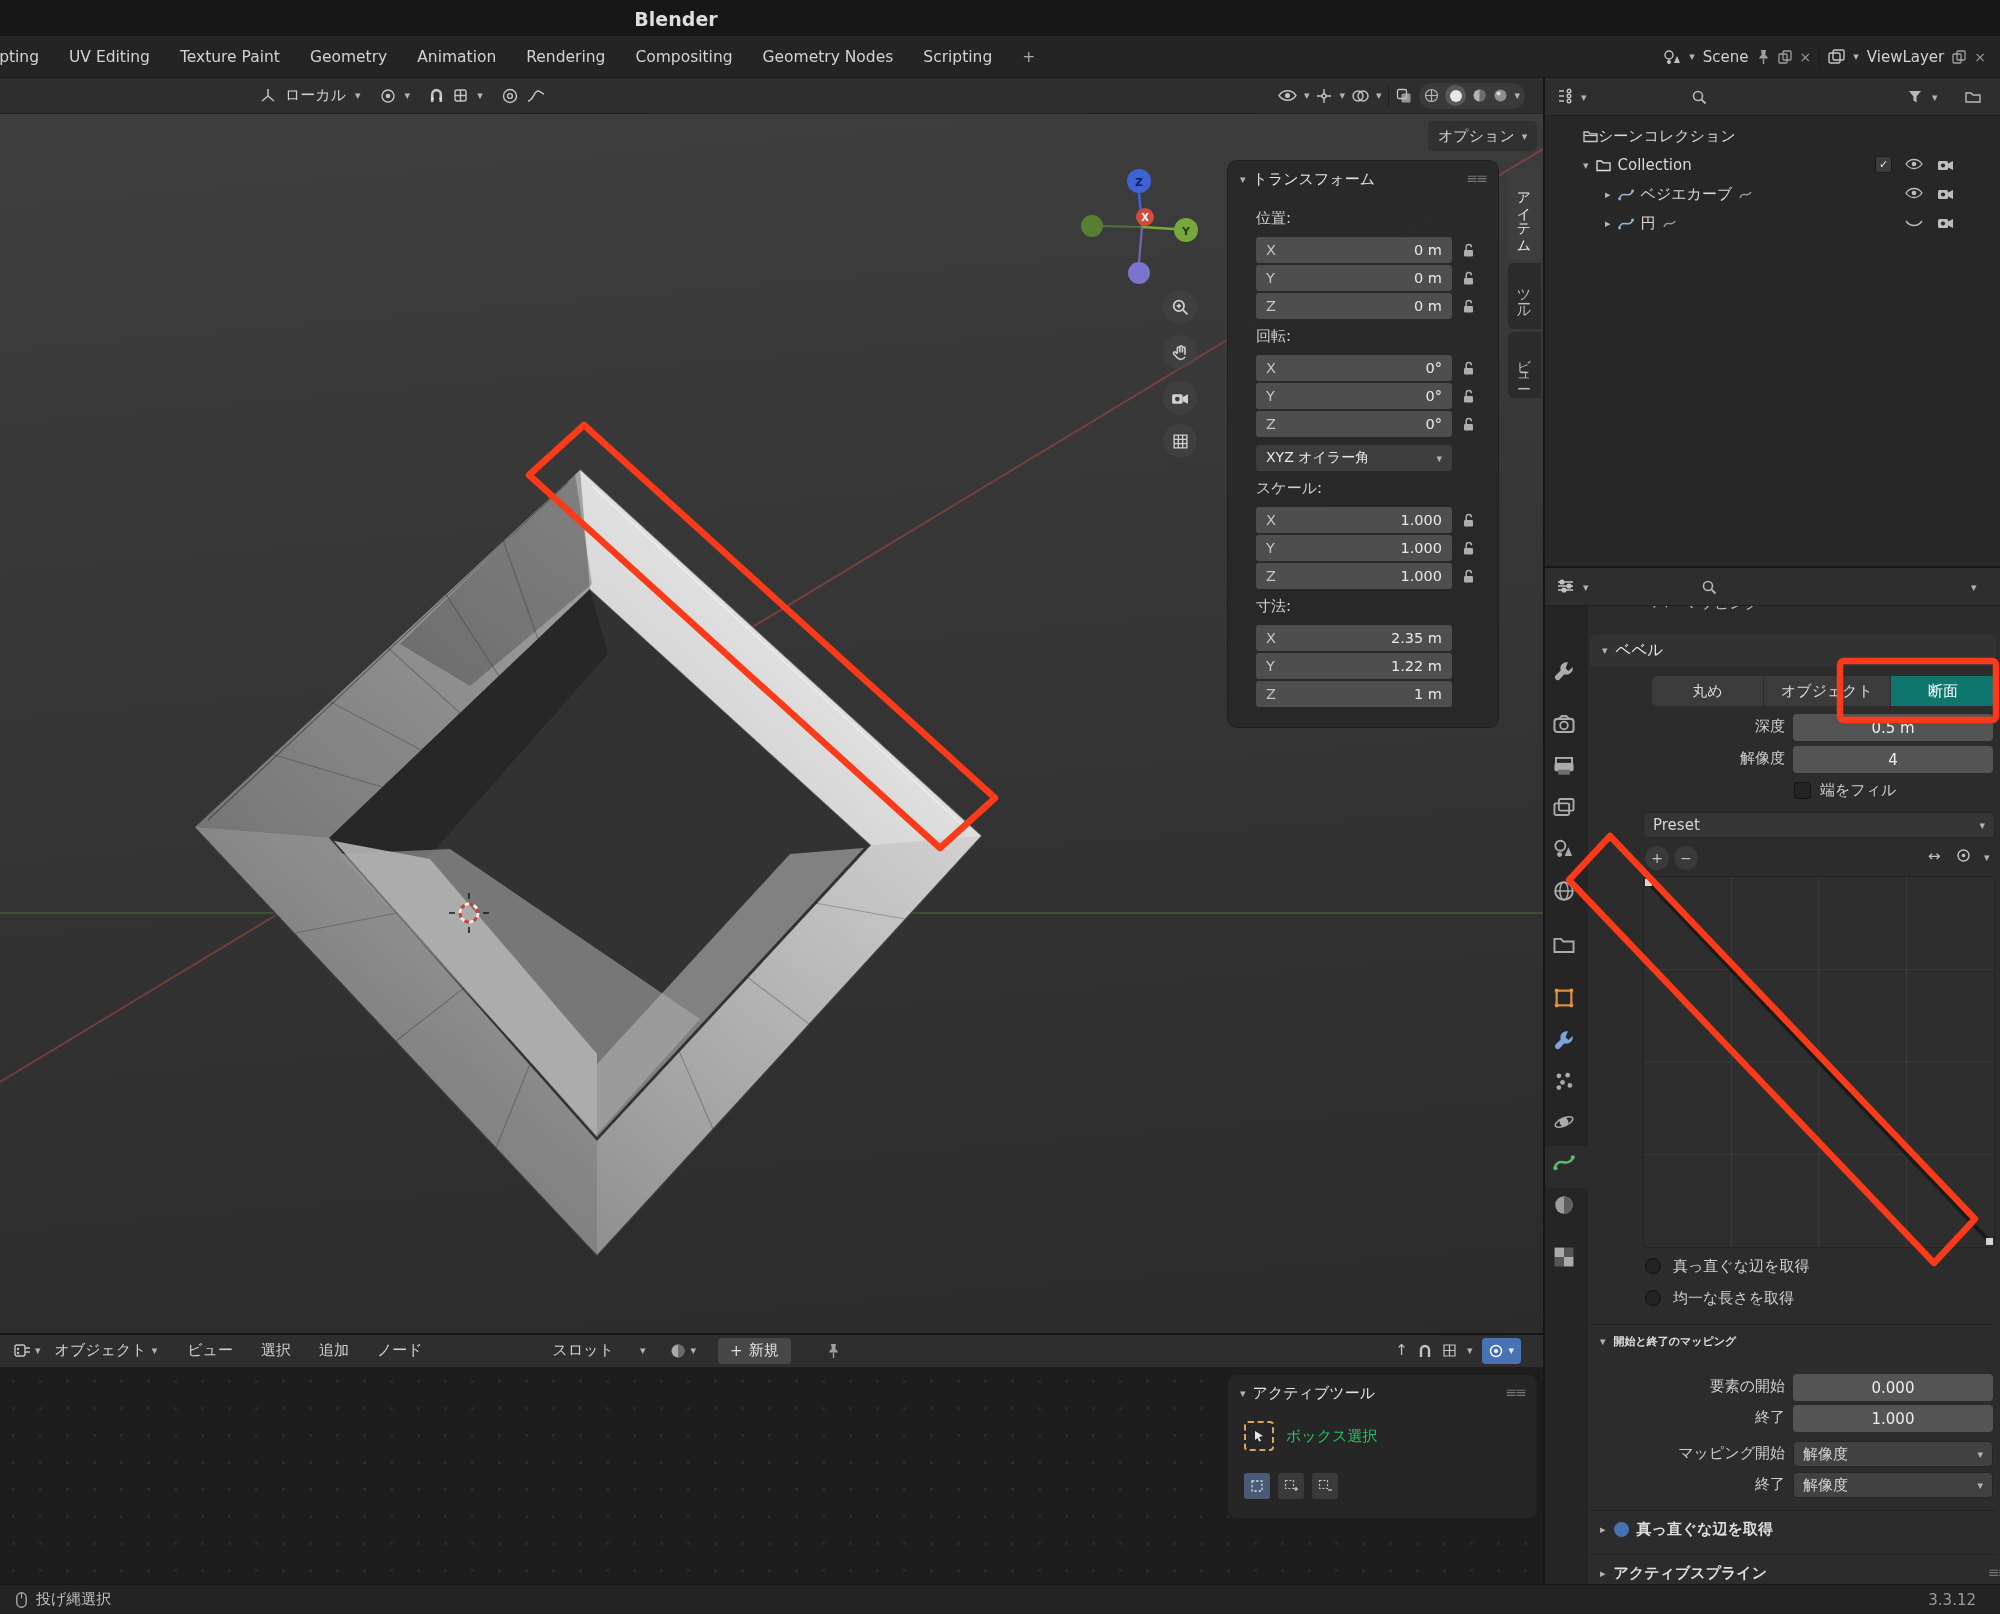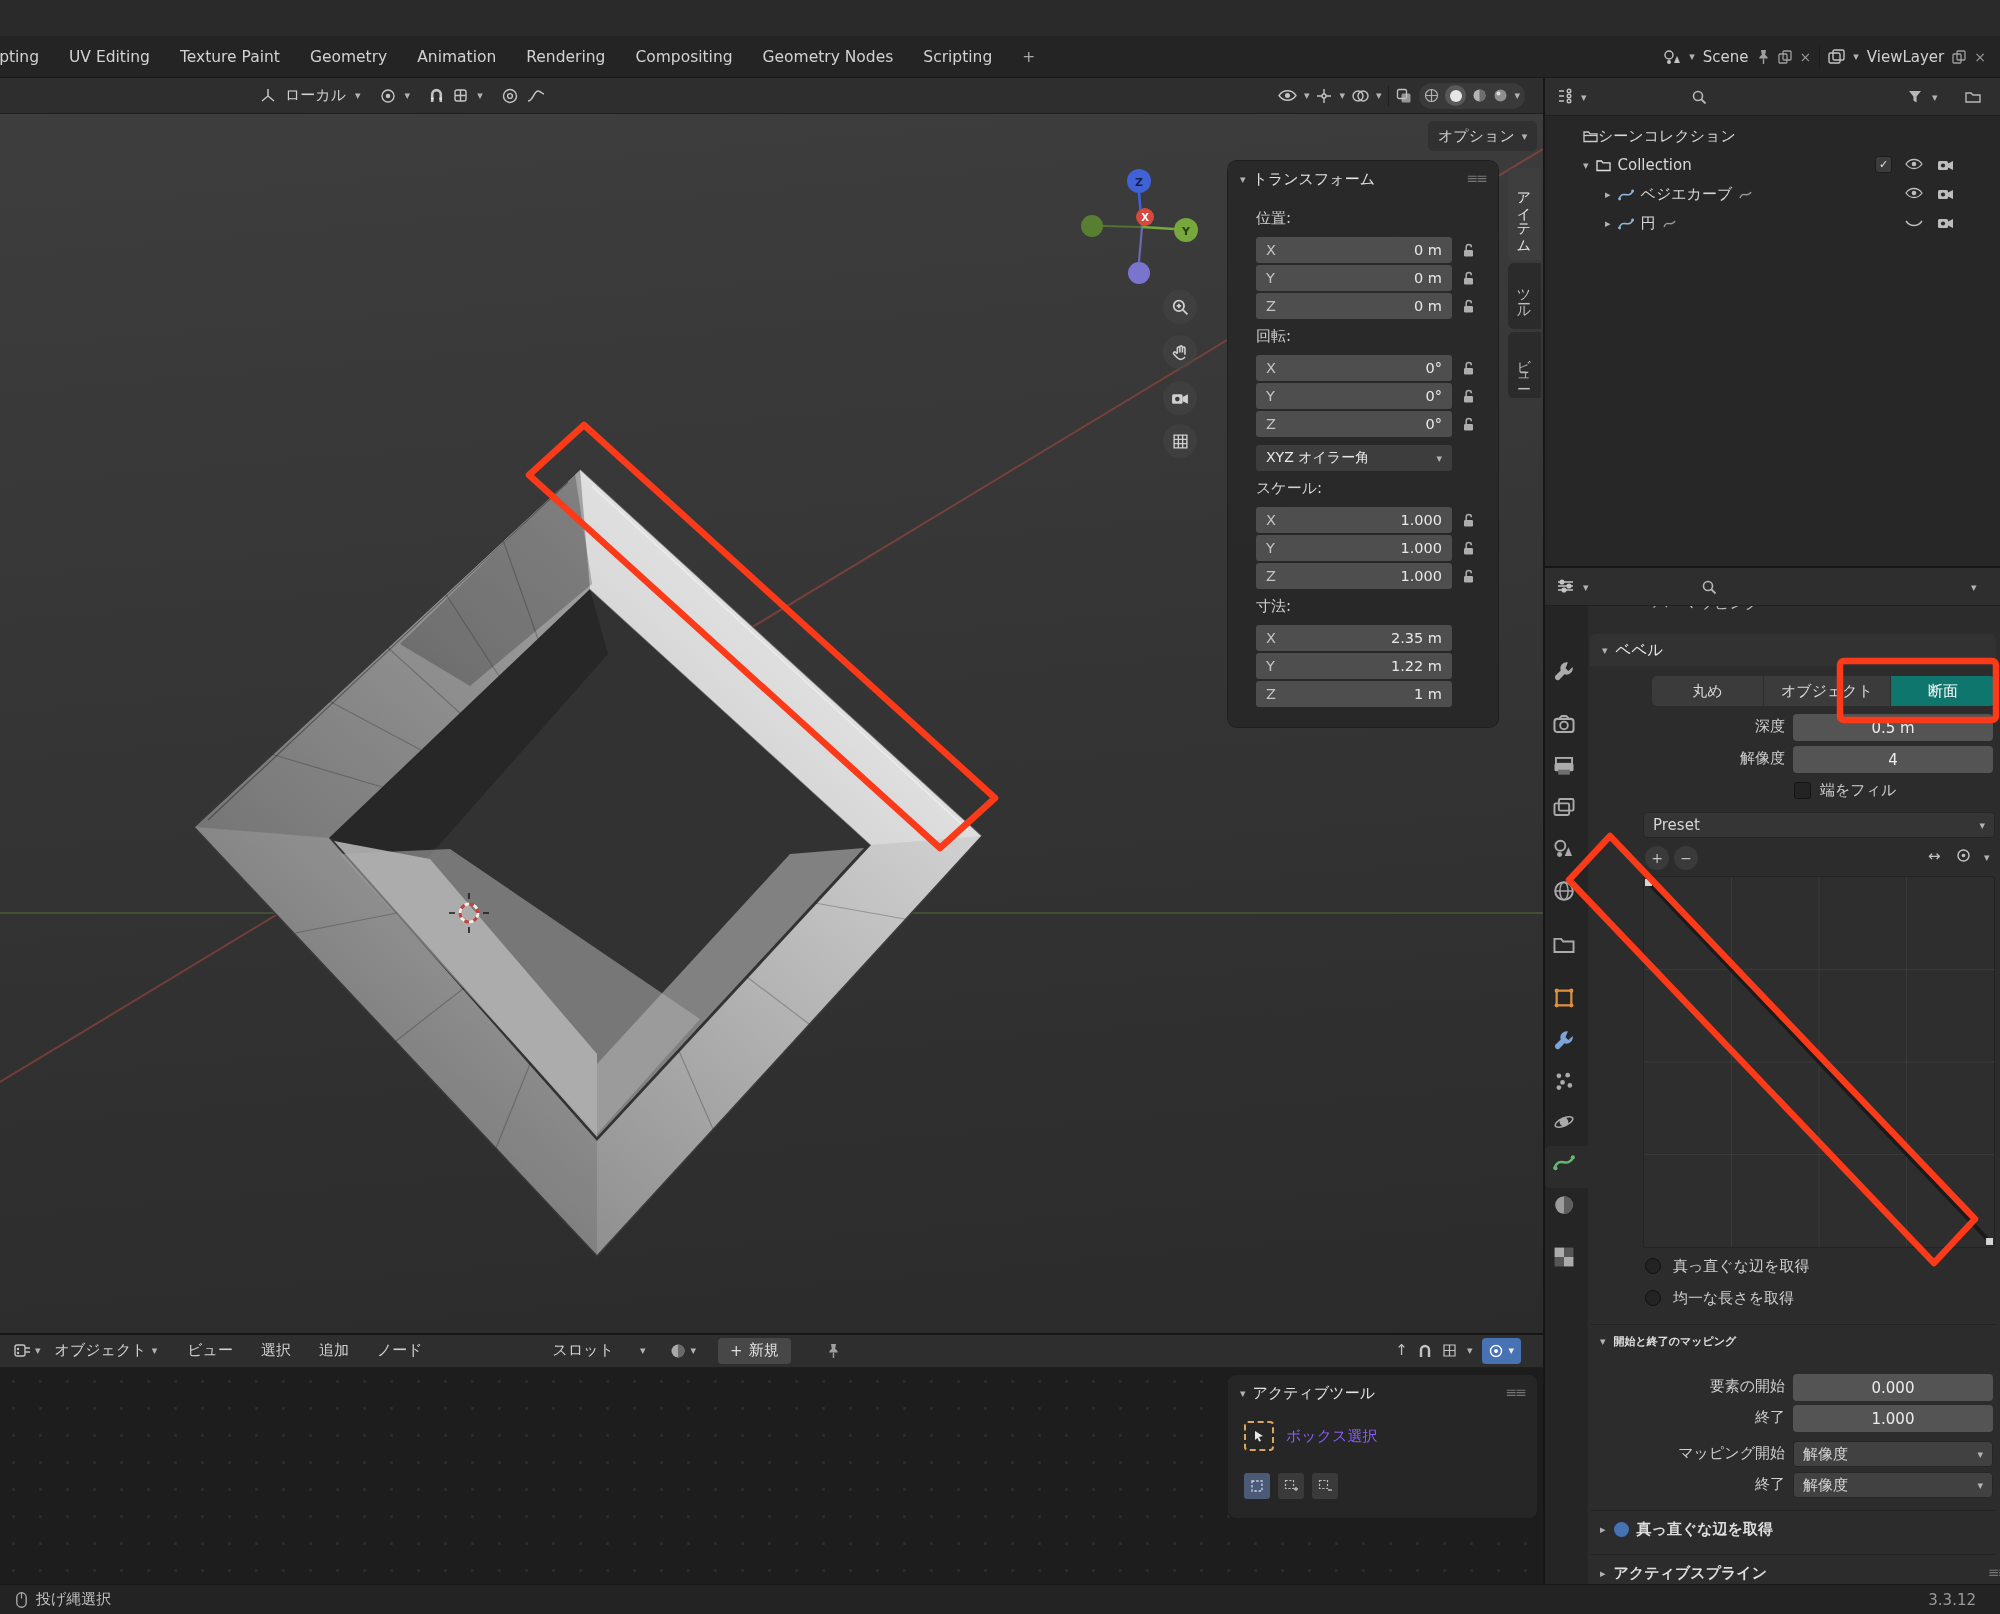--- a/index.html
+++ b/index.html
@@ -35,20 +35,23 @@
   #nodecanvas{background-color:#1d1d1d;background-image:radial-gradient(circle,#2b2b2b 1.4px,transparent 1.6px);background-size:27px 27px}
   .circbtn{width:34px;height:34px;border-radius:50%;background:rgba(70,70,70,.55);display:flex;align-items:center;justify-content:center;color:#cfcfcf}
   .menulabel{color:#d0d0d0;font-size:15px}
   .gripg{color:#757575;font-size:14px;letter-spacing:-2px}
 </style>
 </head>
 <body>
 
 <div id="app">
 
+  <div class="abs" style="left:0;top:0;width:2000px;height:36px;background:#171717">
+    <span class="abs" style="left:676px;top:8px;transform:translateX(-50%);font-weight:bold;font-size:19px;color:#dedede">Blender</span>
+  </div>
 
   <div class="abs" id="menubar">
     <span class="menu-tab" style="margin-left:-30px">ulpting</span>
     <span class="menu-tab">UV Editing</span>
     <span class="menu-tab">Texture Paint</span>
     <span class="menu-tab">Geometry</span>
     <span class="menu-tab">Animation</span>
     <span class="menu-tab">Rendering</span>
     <span class="menu-tab">Compositing</span>
     <span class="menu-tab">Geometry Nodes</span>
@@ -504,21 +507,21 @@
         <span class="chev">▾</span>
         <span style="color:#e3e3e3">アクティブツール</span>
       </div>
       <span class="abs gripg" style="right:12px;top:9px">≡≡</span>
       <div class="abs flex" style="left:16px;top:46px;gap:12px">
         <span class="ic" style="width:30px;height:30px;border:2px dashed #d8a65c;border-radius:4px">
           <svg width="12" height="12" viewBox="0 0 12 12">
               <path d="M2 1 L10 6 L6 7 L8 11 L6 11.6 L4.6 8 L2 10 Z" fill="#e8e8e8"></path>
             </svg>
         </span>
-        <span style="color:#8b5cf6">ボックス選択</span>
+        <span style="color:#22c55e">ボックス選択</span>
       </div>
       <div class="abs flex" style="left:16px;top:98px;gap:8px">
         <span class="ic" style="width:26px;height:26px;background:#4a5a77;border-radius:3px">
           <svg width="14" height="14" viewBox="0 0 14 14">
               <rect x="2" y="2" width="10" height="10" fill="none" stroke="#cfd9ec" stroke-width="1.3" stroke-dasharray="2.4 1.8"></rect>
             </svg>
         </span>
         <span class="ic" style="width:26px;height:26px;background:#3a3a3a;border-radius:3px">
           <svg width="14" height="14" viewBox="0 0 14 14">
               <rect x="1.5" y="1.5" width="8" height="8" fill="none" stroke="#bdbdbd" stroke-width="1.2" stroke-dasharray="2.2 1.6"></rect>

